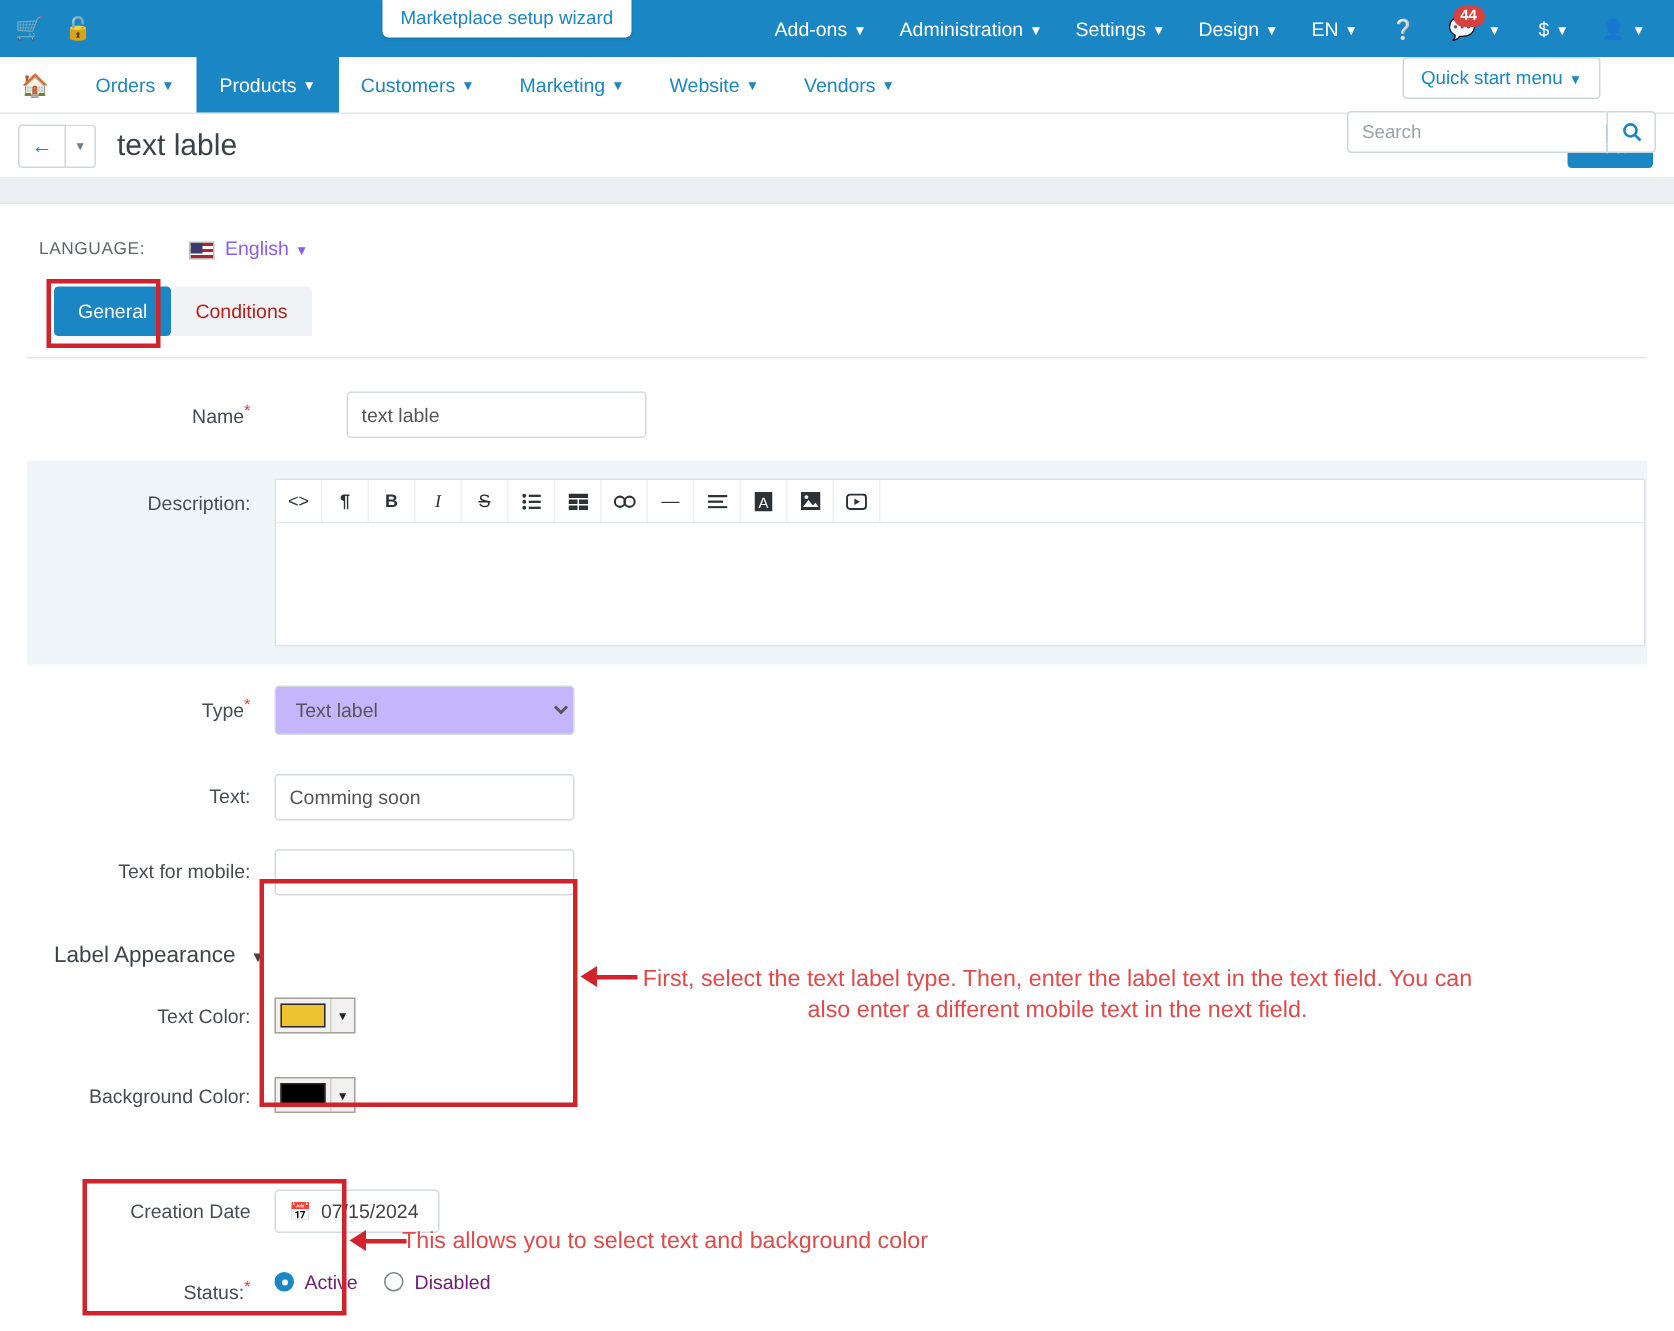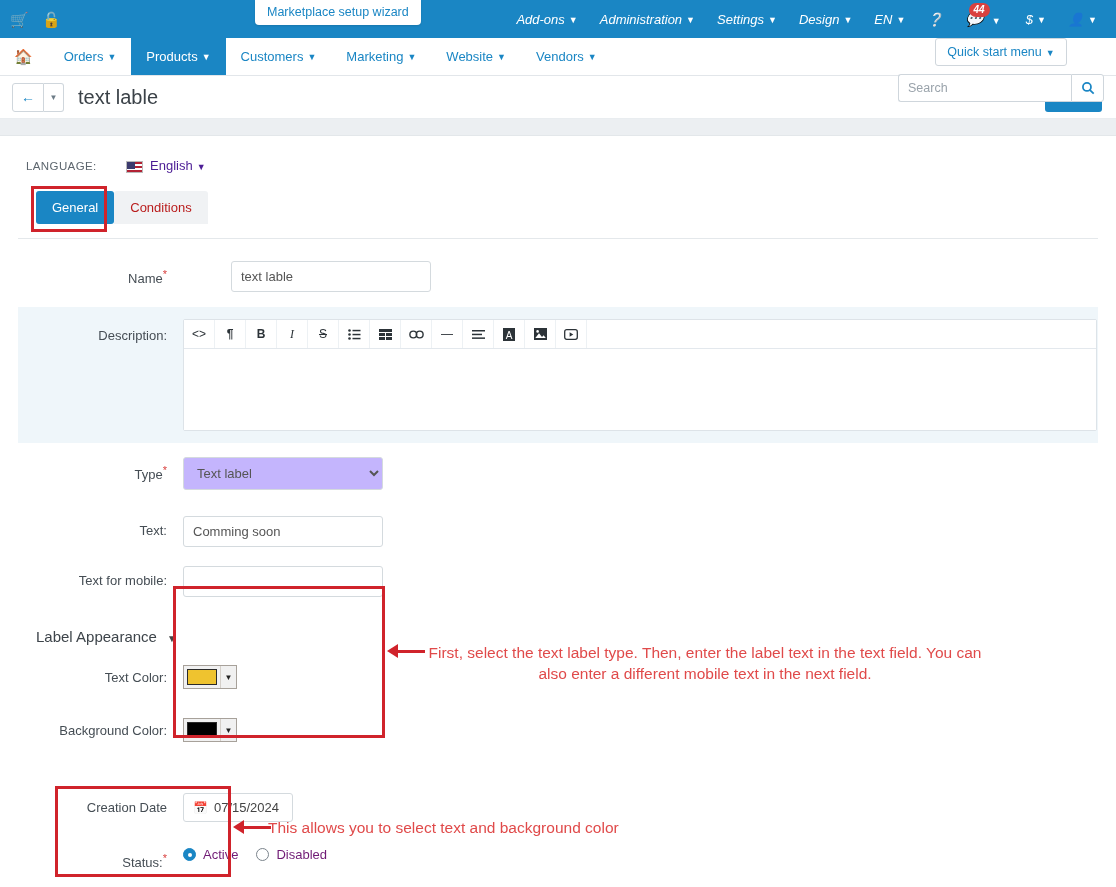--- a/index.html
+++ b/index.html
@@ -34,21 +34,20 @@
     border-radius: 0 0 4px 4px;
     box-shadow: 0 1px 2px rgba(0,0,0,.12);
     white-space: nowrap;
   }
   .topbar-right {
     margin-left: auto;
     display: flex;
     align-items: center;
     gap: 0px;
     padding-right: 8px;
-    font-style: italic;
   }
   .tb-menu {
     color: #ffffff;
     font-size: 13px;
     padding: 6px 11px;
     cursor: pointer;
     white-space: nowrap;
   }
   .caret { display: inline-block; margin-left: 4px; font-size: 9px; vertical-align: middle; }
   .bell-wrap { position: relative; padding: 6px 14px 6px 11px; cursor: pointer; }
@@ -190,21 +189,21 @@
   }
   .flag .stripes {
     position: absolute; inset: 0;
     background: repeating-linear-gradient(
       to bottom, #b22234 0 2px, #ffffff 2px 4px);
   }
   .flag .canton {
     position: absolute; left: 0; top: 0;
     width: 8px; height: 7px; background: #3c3b6e;
   }
-  .lang-val { color: #4c1d95; font-size: 13px; cursor: pointer; }
+  .lang-val { color: #8b5cf6; font-size: 13px; cursor: pointer; }
 
   .tabs { display: flex; margin: 18px 0 0 18px; position: relative; }
   .tab {
     font-size: 13px;
     padding: 9px 16px;
     border-radius: 3px 3px 0 0;
     cursor: pointer;
   }
   .tab.active { background: #1a86c4; color: #ffffff; border-radius: 3px; }
   .tab.inactive { background: #f0f2f4; color: #b91c1c; }

